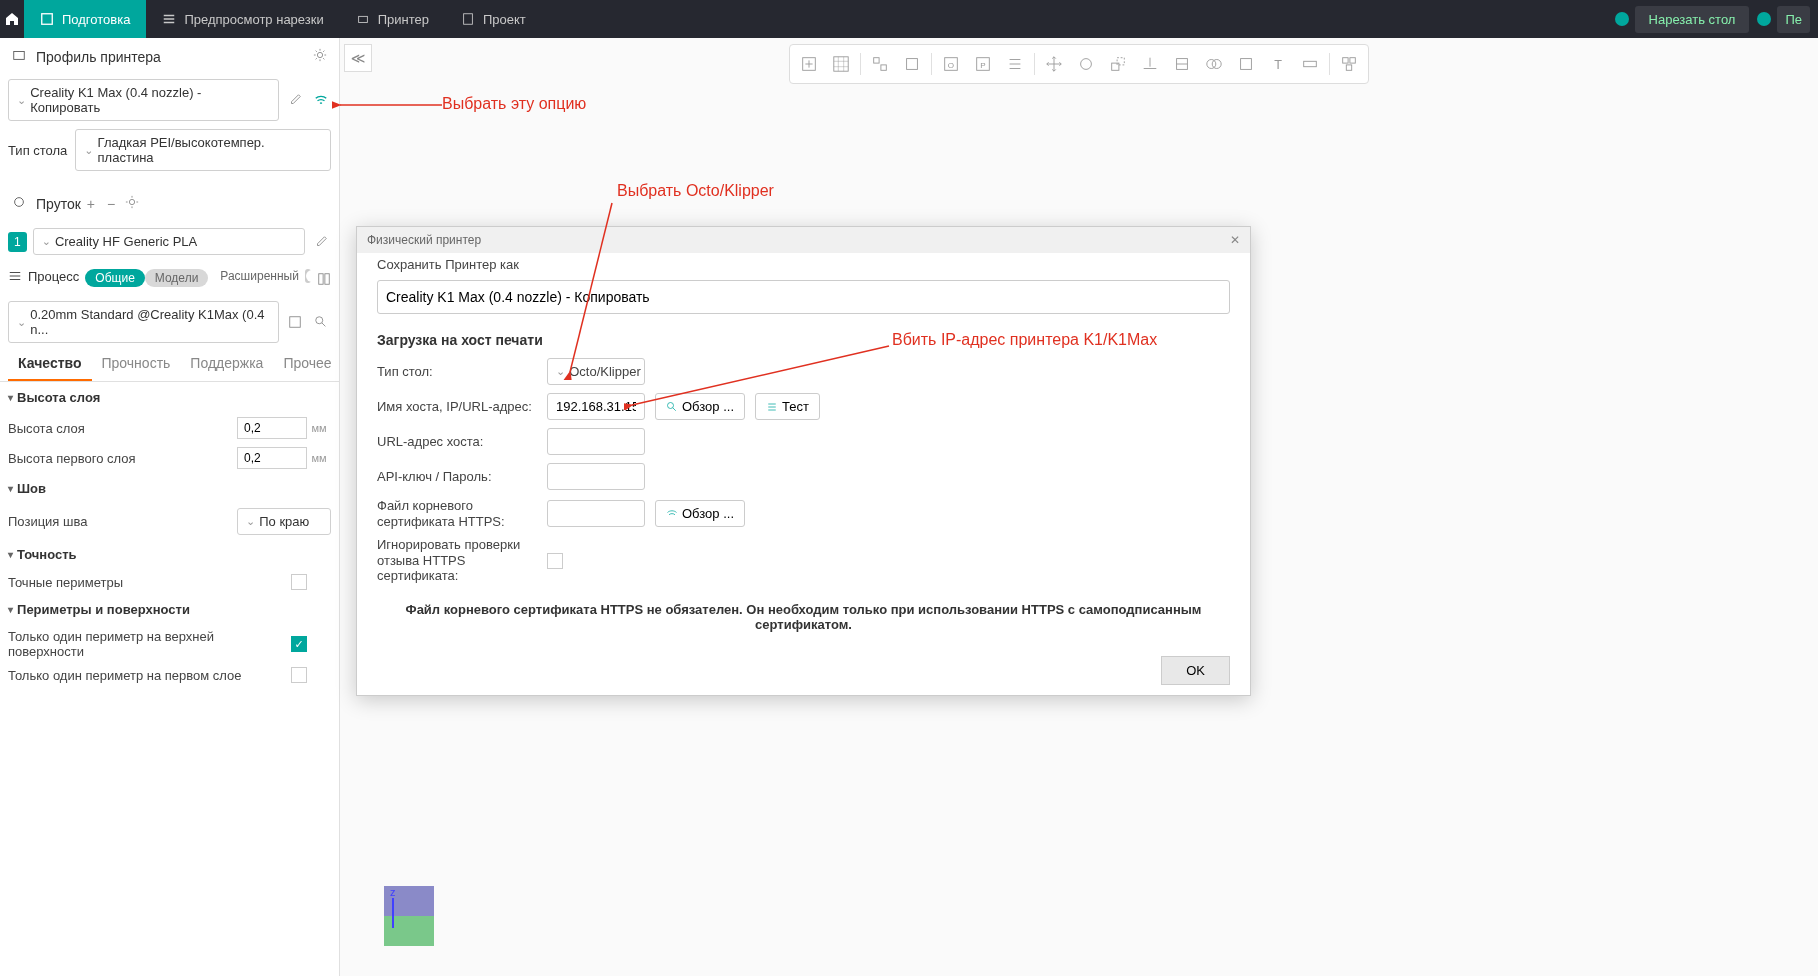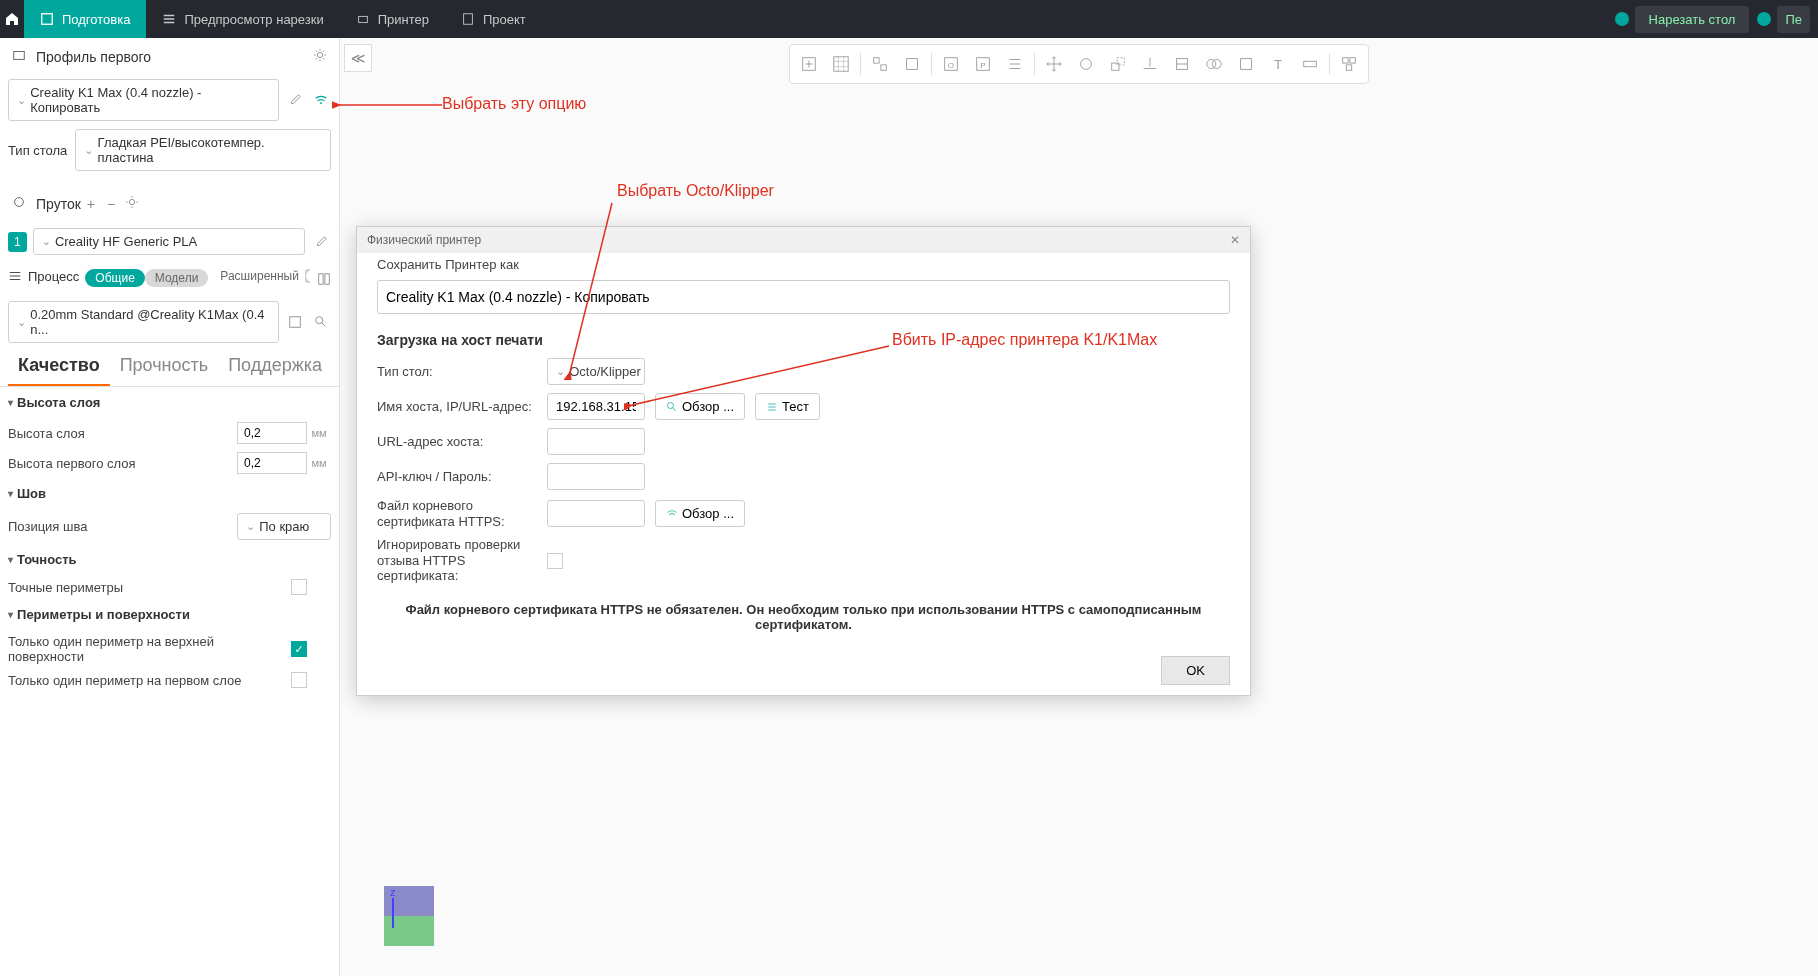--- a/index.html
+++ b/index.html
@@ -33,21 +33,21 @@
 .teal-badge { background: #00a79d; color: #fff; padding: 3px 6px; border-radius: 3px; font-size: 12px; }
 
 .process-row { display: flex; align-items: flex-start; padding: 8px; gap: 6px; font-size: 13px; color: #333; }
 .pill { border-radius: 12px; padding: 2px 10px; font-size: 12px; }
 .pill.teal { background: #00a79d; color: #fff; }
 .pill.gray { background: #d8d8d8; color: #666; }
 .toggle { width: 30px; height: 14px; background: #ccc; border-radius: 7px; position: relative; }
 .toggle::after { content: ''; width: 12px; height: 12px; background: #fff; border-radius: 50%; position: absolute; top: 1px; left: 1px; }
 
 .tabs { display: flex; border-bottom: 1px solid #e0e0e0; padding: 0 8px; }
-.tabs .tabitem { padding: 8px 10px; font-size: 18px; color: #888; cursor: pointer; }
+.tabs .tabitem { padding: 8px 10px; font-size: 14px; color: #888; cursor: pointer; }
 .tabs .tabitem.active { color: #333; border-bottom: 2px solid #ff6b00; font-weight: bold; }
 
 .section-title { font-size: 13px; font-weight: bold; color: #333; padding: 8px; display: flex; align-items: center; gap: 4px; }
 .section-title .tri { font-size: 10px; color: #666; }
 
 .param-row { display: flex; align-items: center; padding: 4px 8px; font-size: 13px; color: #444; }
 .param-row .plabel { flex: 1; }
 .param-row .pinput { width: 70px; border: 1px solid #d0d0d0; padding: 3px 6px; font-size: 12px; }
 .param-row .punit { width: 24px; font-size: 11px; color: #999; text-align: center; }
 .checkbox { width: 16px; height: 16px; border: 1px solid #ccc; display: inline-flex; align-items: center; justify-content: center; }
@@ -131,21 +131,21 @@
   </div>
 </div>
 
 <div class="sidebar">
   <div class="panel-header">
     <span class="hicon">
       <svg width="14" height="14" viewBox="0 0 16 16">
           <rect x="2" y="4" width="12" height="9" fill="none" stroke="currentColor"></rect>
         </svg>
     </span>
-    <span>Профиль первого</span>
+    <span>Профиль принтера</span>
     <span class="gear">
       <svg width="14" height="14" viewBox="0 0 16 16">
           <circle cx="8" cy="8" r="3" fill="none" stroke="currentColor"></circle>
           <path d="M8 1v2M8 13v2M1 8h2M13 8h2M3 3l1.4 1.4M11.6 11.6L13 13M3 13l1.4-1.4M11.6 4.4L13 3" stroke="currentColor"></path>
         </svg>
     </span>
   </div>
   <div class="select-row">
     <div class="select-box">
       <span class="chev">⌄</span>

